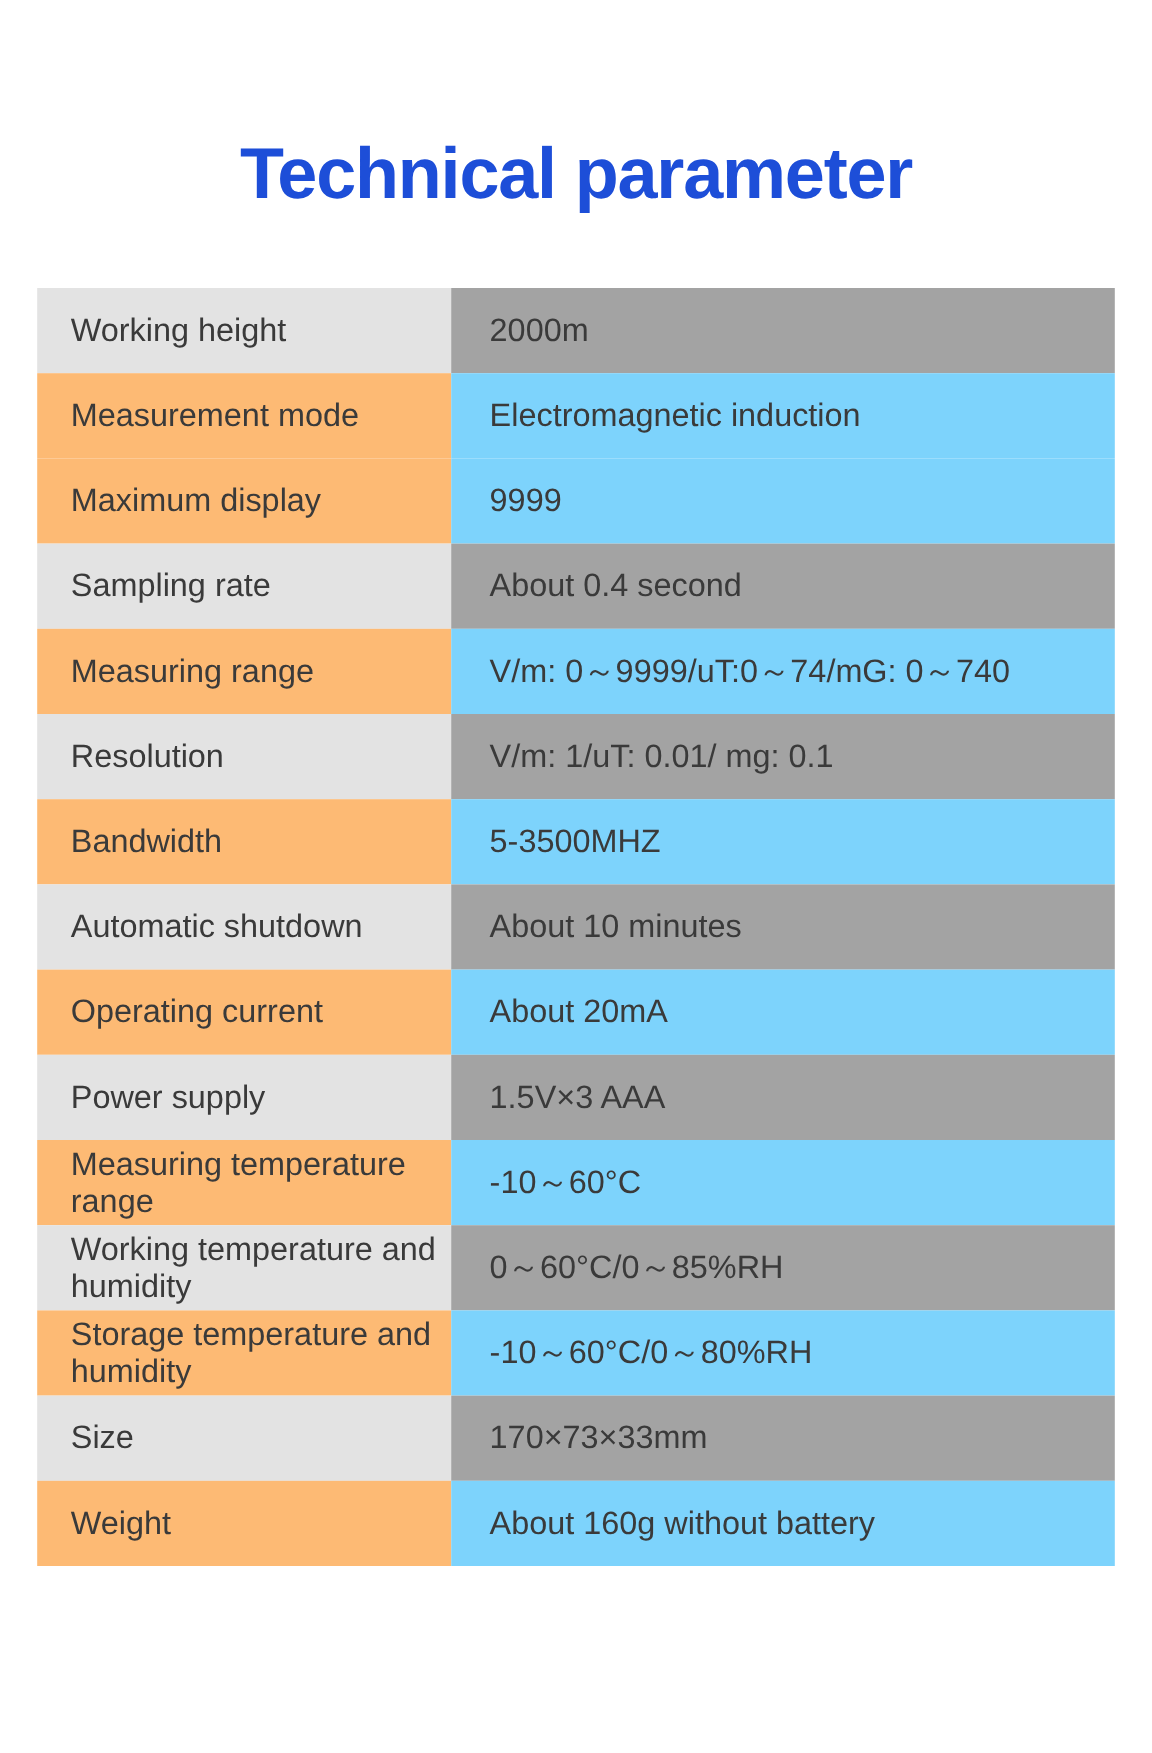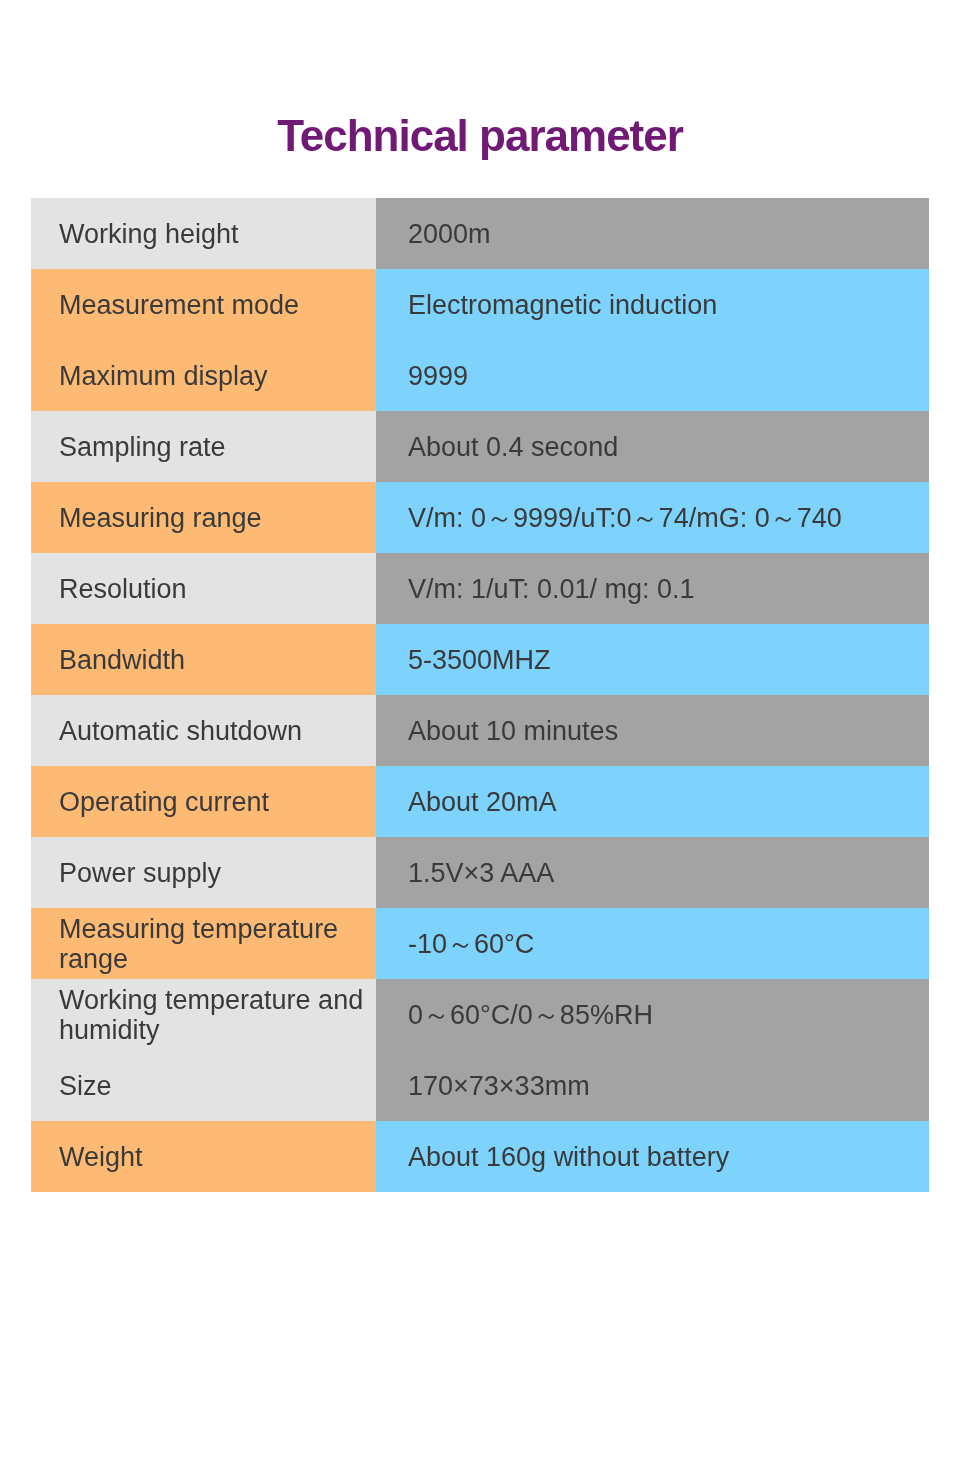--- a/index.html
+++ b/index.html
@@ -16,32 +16,32 @@
   }
   .page {
     width: 960px;
     height: 1461px;
     position: relative;
     background: #ffffff;
     box-sizing: border-box;
   }
   .title {
     text-align: center;
-    font-size: 44px;
+    font-size: 60px;
     font-weight: bold;
-    color: #701a75;
+    color: #1d4ed8;
     letter-spacing: -1px;
     padding-top: 112px;
     padding-bottom: 0;
     line-height: 1.1;
     font-family: "Liberation Sans", sans-serif;
   }
   .spec-table {
     width: 898px;
-    margin: 38px auto 0 auto;
+    margin: 62px auto 0 auto;
     border-collapse: collapse;
     table-layout: fixed;
   }
   .spec-table tr {
     height: 71px;
   }
   .spec-table td {
     vertical-align: middle;
     font-size: 27px;
     color: #3a3a3a;
@@ -136,20 +136,24 @@
       <tr class="alt">
         <td class="key wrap2">Measuring temperature range</td>
         <td class="val">-10～60°C</td>
       </tr>
 
       <tr>
         <td class="key wrap2">Working temperature and humidity</td>
         <td class="val">0～60°C/0～85%RH</td>
       </tr>
 
+      <tr class="alt">
+        <td class="key wrap2">Storage temperature and humidity</td>
+        <td class="val">-10～60°C/0～80%RH</td>
+      </tr>
 
       <tr>
         <td class="key">Size</td>
         <td class="val">170×73×33mm</td>
       </tr>
 
       <tr class="alt">
         <td class="key">Weight</td>
         <td class="val">About 160g without battery</td>
       </tr>

